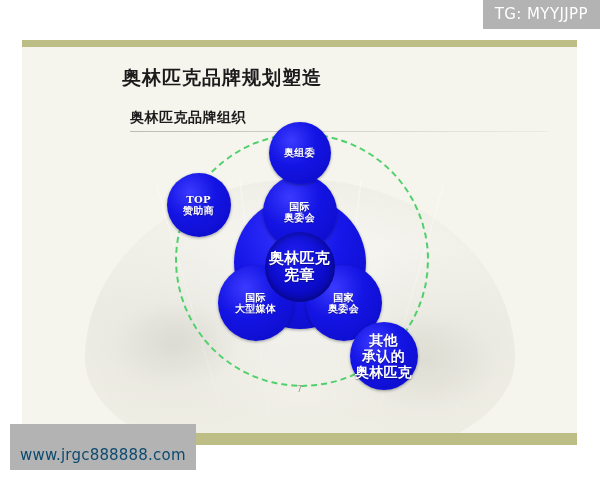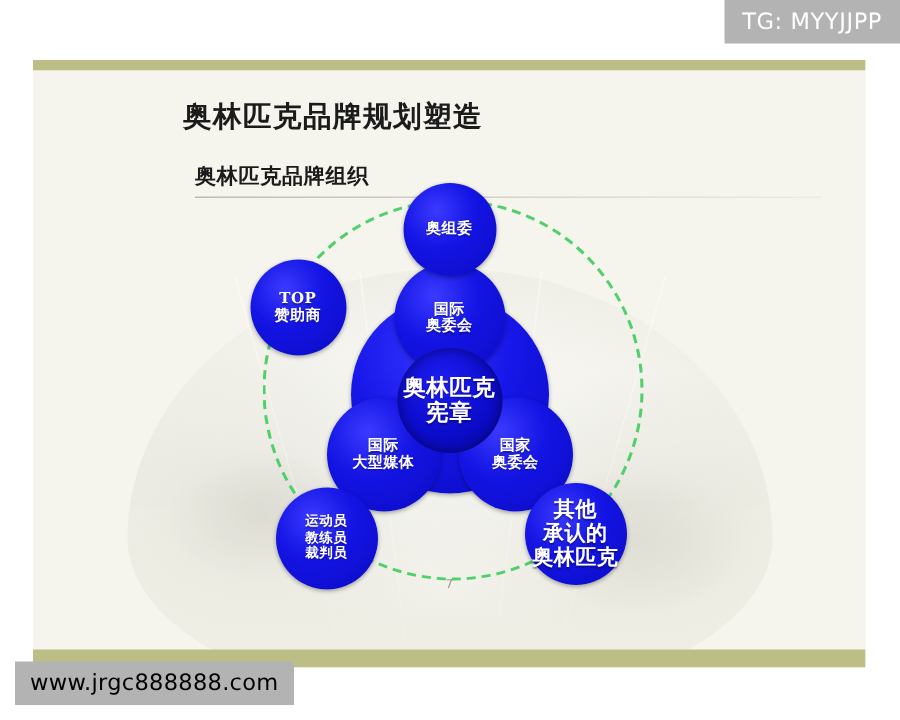--- a/index.html
+++ b/index.html
@@ -155,22 +155,22 @@
   
   #tag-watermark{
     position:absolute;right:0;top:0;
     background:#b3b3b3;color:#ffffff;
     font-size:15px;padding:5px 12px 6px 12px;
     font-family:"DejaVu Sans","Liberation Sans",sans-serif;
     letter-spacing:.4px;
   }
   #url-watermark{
     position:absolute;left:10px;bottom:10px;
-    background:#b3b3b3;color:#000000;
-    font-size:15px;padding:5px 10px 6px 10px;
+    background:#b3b3b3;color:#0c4a6e;
+    font-size:15px;padding:22px 10px 6px 10px;
     font-family:"DejaVu Sans","Liberation Sans",sans-serif;
     letter-spacing:.2px;
   }
 </style>
 </head>
 <body>
 
 <div id="slide">
 
   <div id="slide-bar-top"></div>
@@ -227,27 +227,20 @@
     </div>
 
     <div class="bub" id="bub-top">
       <div>
         <span>TOP</span>
         <span>赞助商</span>
       </div>
     </div>
 
 
-    <div class="bub" id="bub-athletes">
-      <div>
-        <span>运动员</span>
-        <span>教练员</span>
-        <span>裁判员</span>
-      </div>
-    </div>
 
     <div class="bub" id="bub-other">
       <div>
         <span>其他</span>
         <span>承认的</span>
         <span>奥林匹克</span>
       </div>
     </div>
 
     <div id="page-number">7</div>

